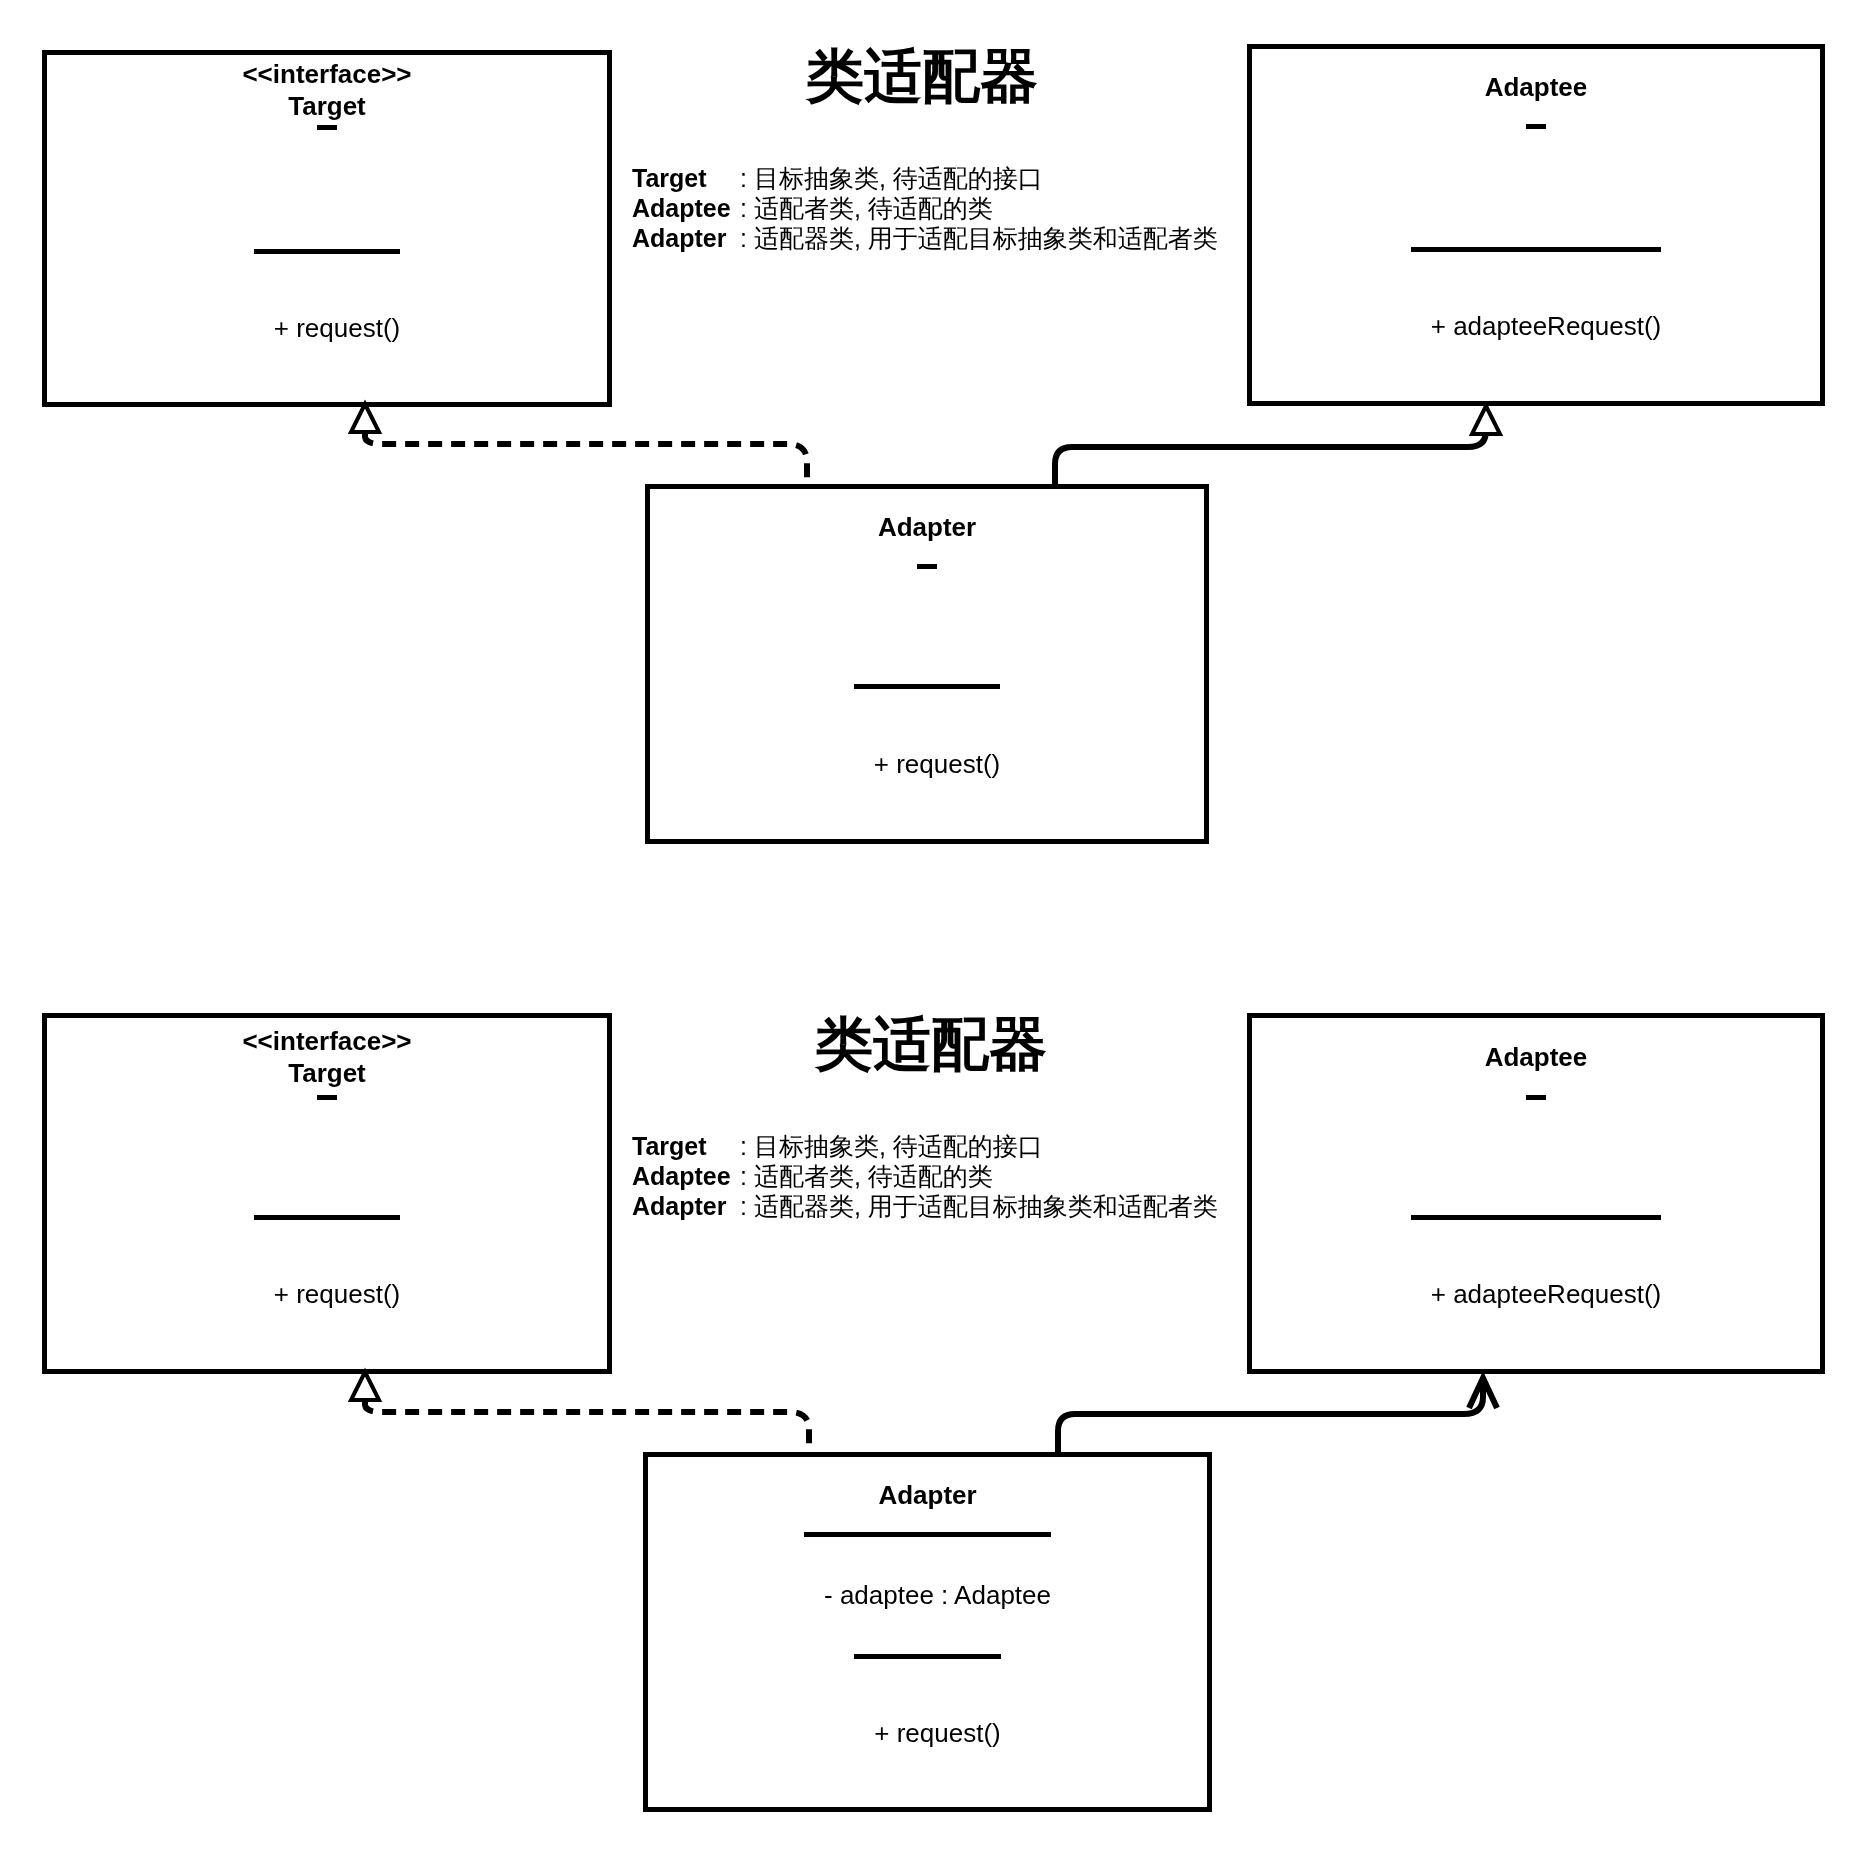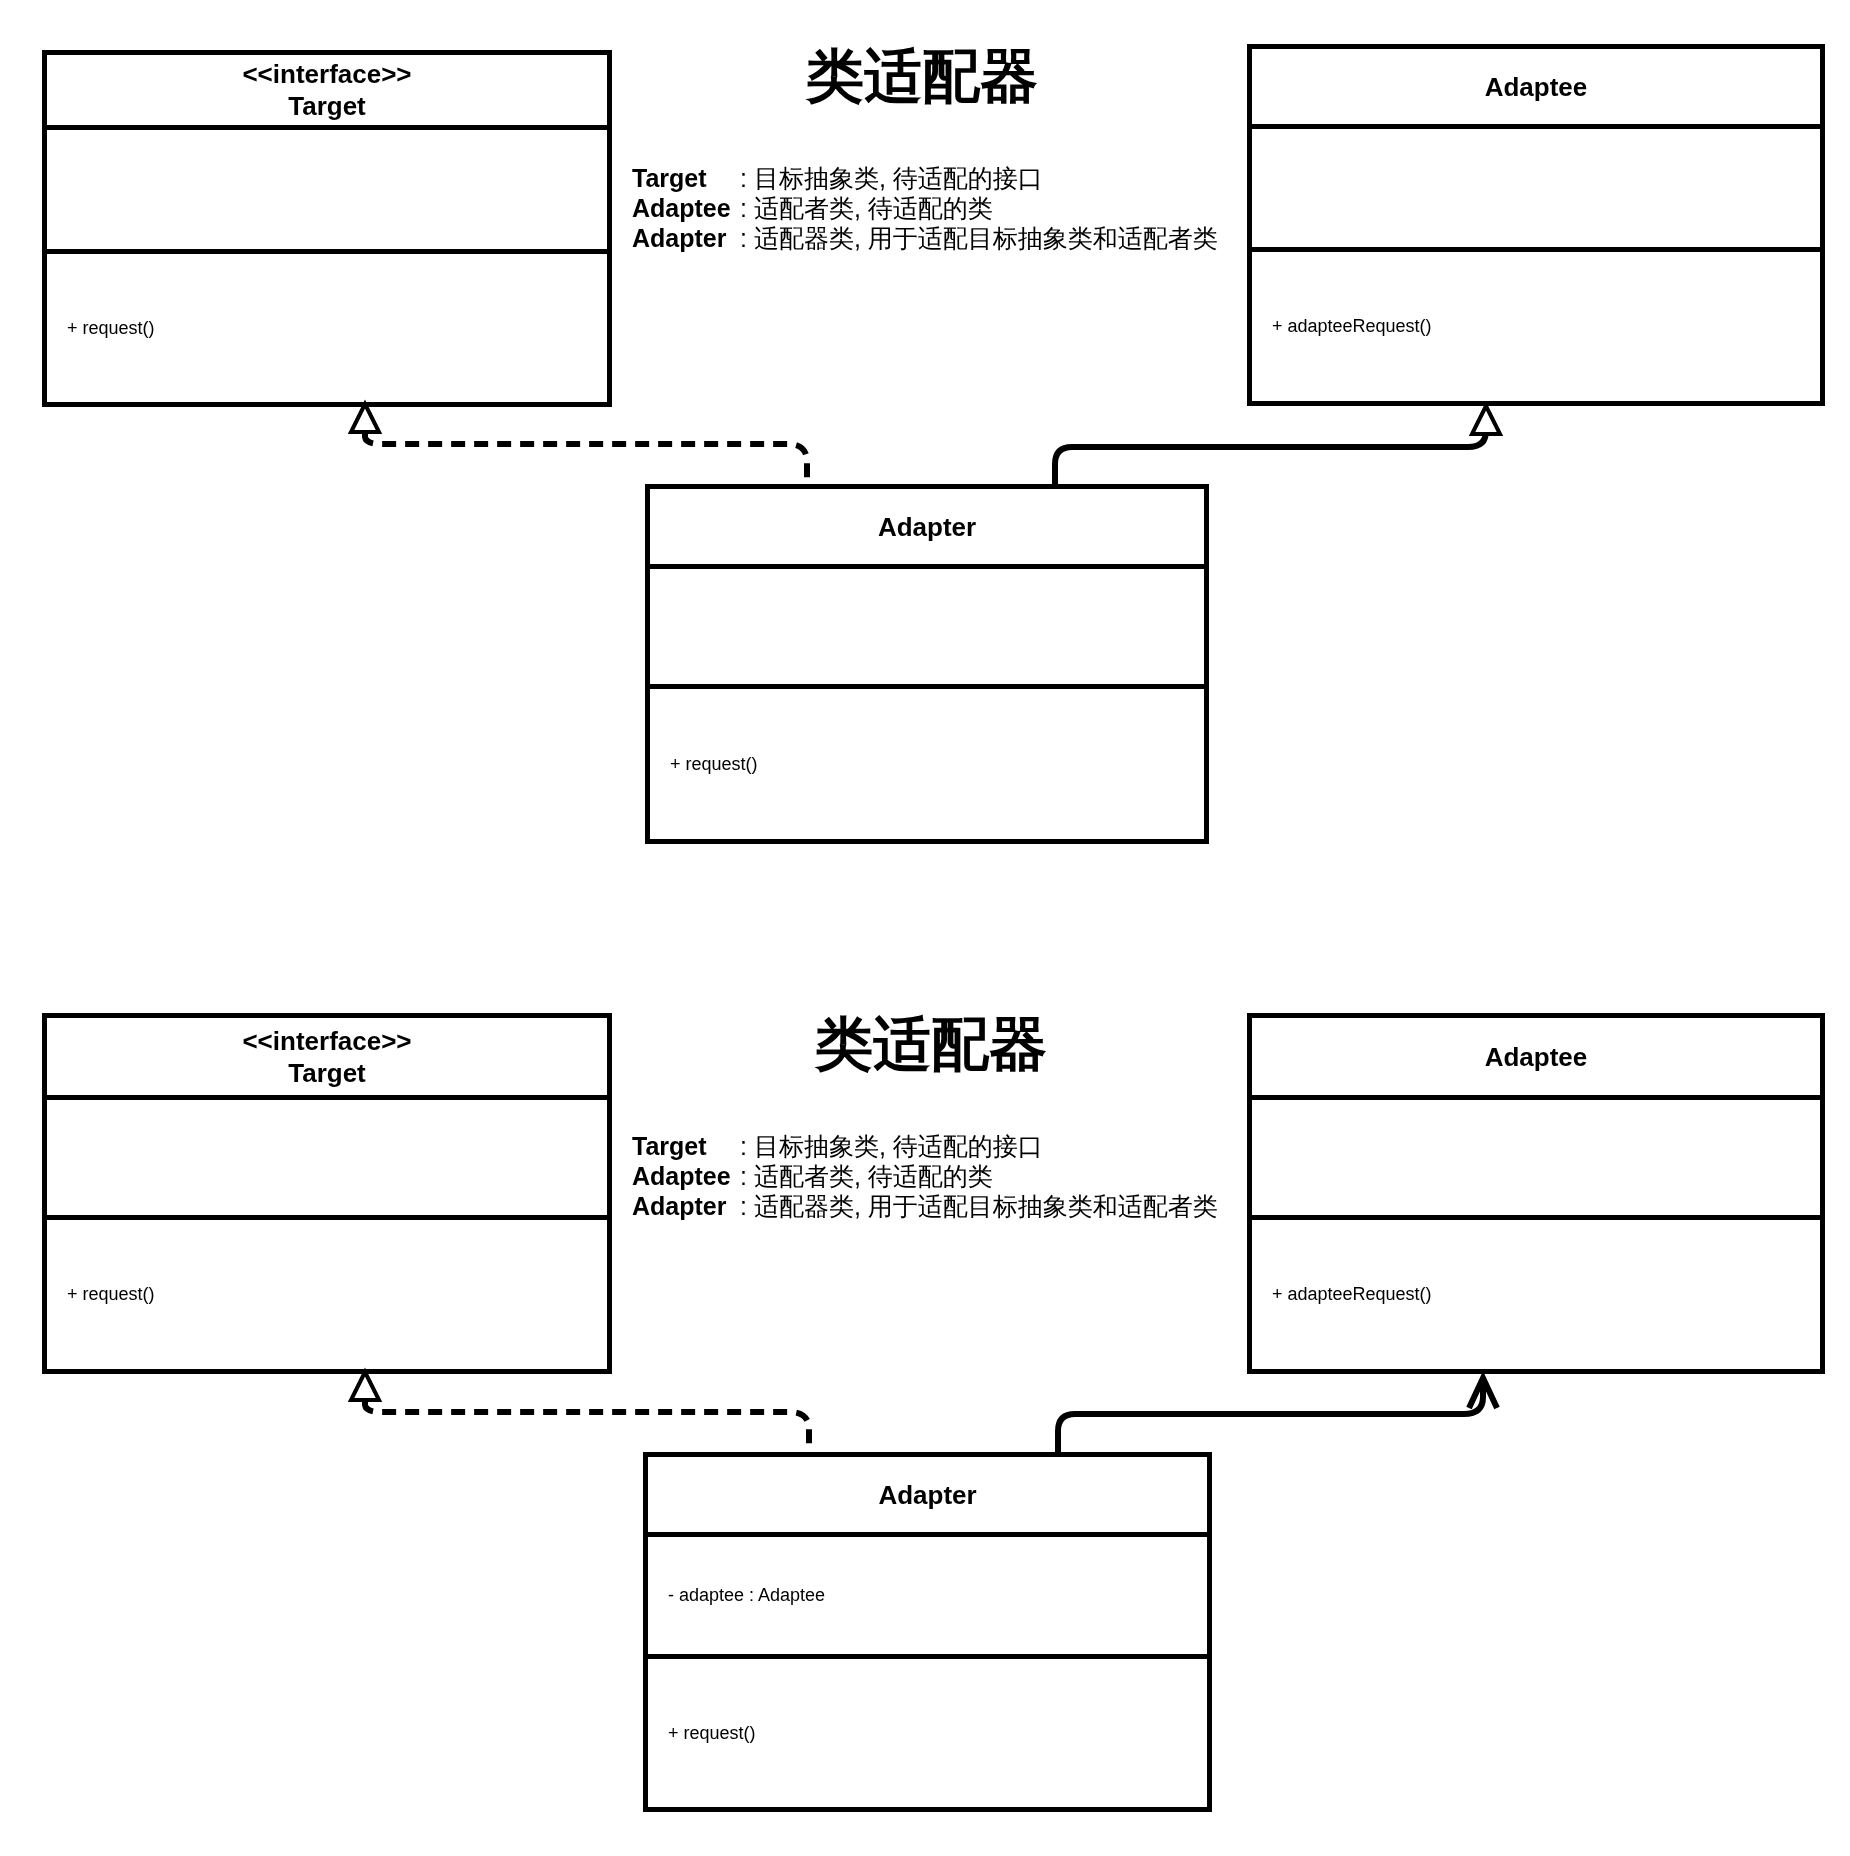--- a/index.html
+++ b/index.html
@@ -12,40 +12,41 @@
     font-family:"Liberation Sans", "DejaVu Sans", sans-serif;
     overflow:hidden;
   }
   .uml-class{
     position:absolute;
     box-sizing:border-box;
     border:5px solid #000000;
     background:#ffffff;
     display:flex;
     flex-direction:column;
+    align-items:center;
   }
   .uml-class .hdr{
     flex:0 0 auto;
     display:flex;
     flex-direction:column;
     align-items:center;
     justify-content:center;
     font-weight:bold;
     font-size:26px;
     line-height:32px;
     text-align:center;
   }
   .uml-class .attrs,
   .uml-class .methods{
     box-sizing:border-box;
     border-top:5px solid #000000;
     display:flex;
     align-items:center;
     padding-left:20px;
-    font-size:18px;
+    font-size:26px;
   }
   .uml-class .attrs{flex:0 0 auto;}
   .uml-class .methods{flex:1 1 auto;}
   .sec-title{
     position:absolute;
     transform:translateX(-50%);
     font-size:58px;
     font-weight:bold;
     white-space:nowrap;
   }

